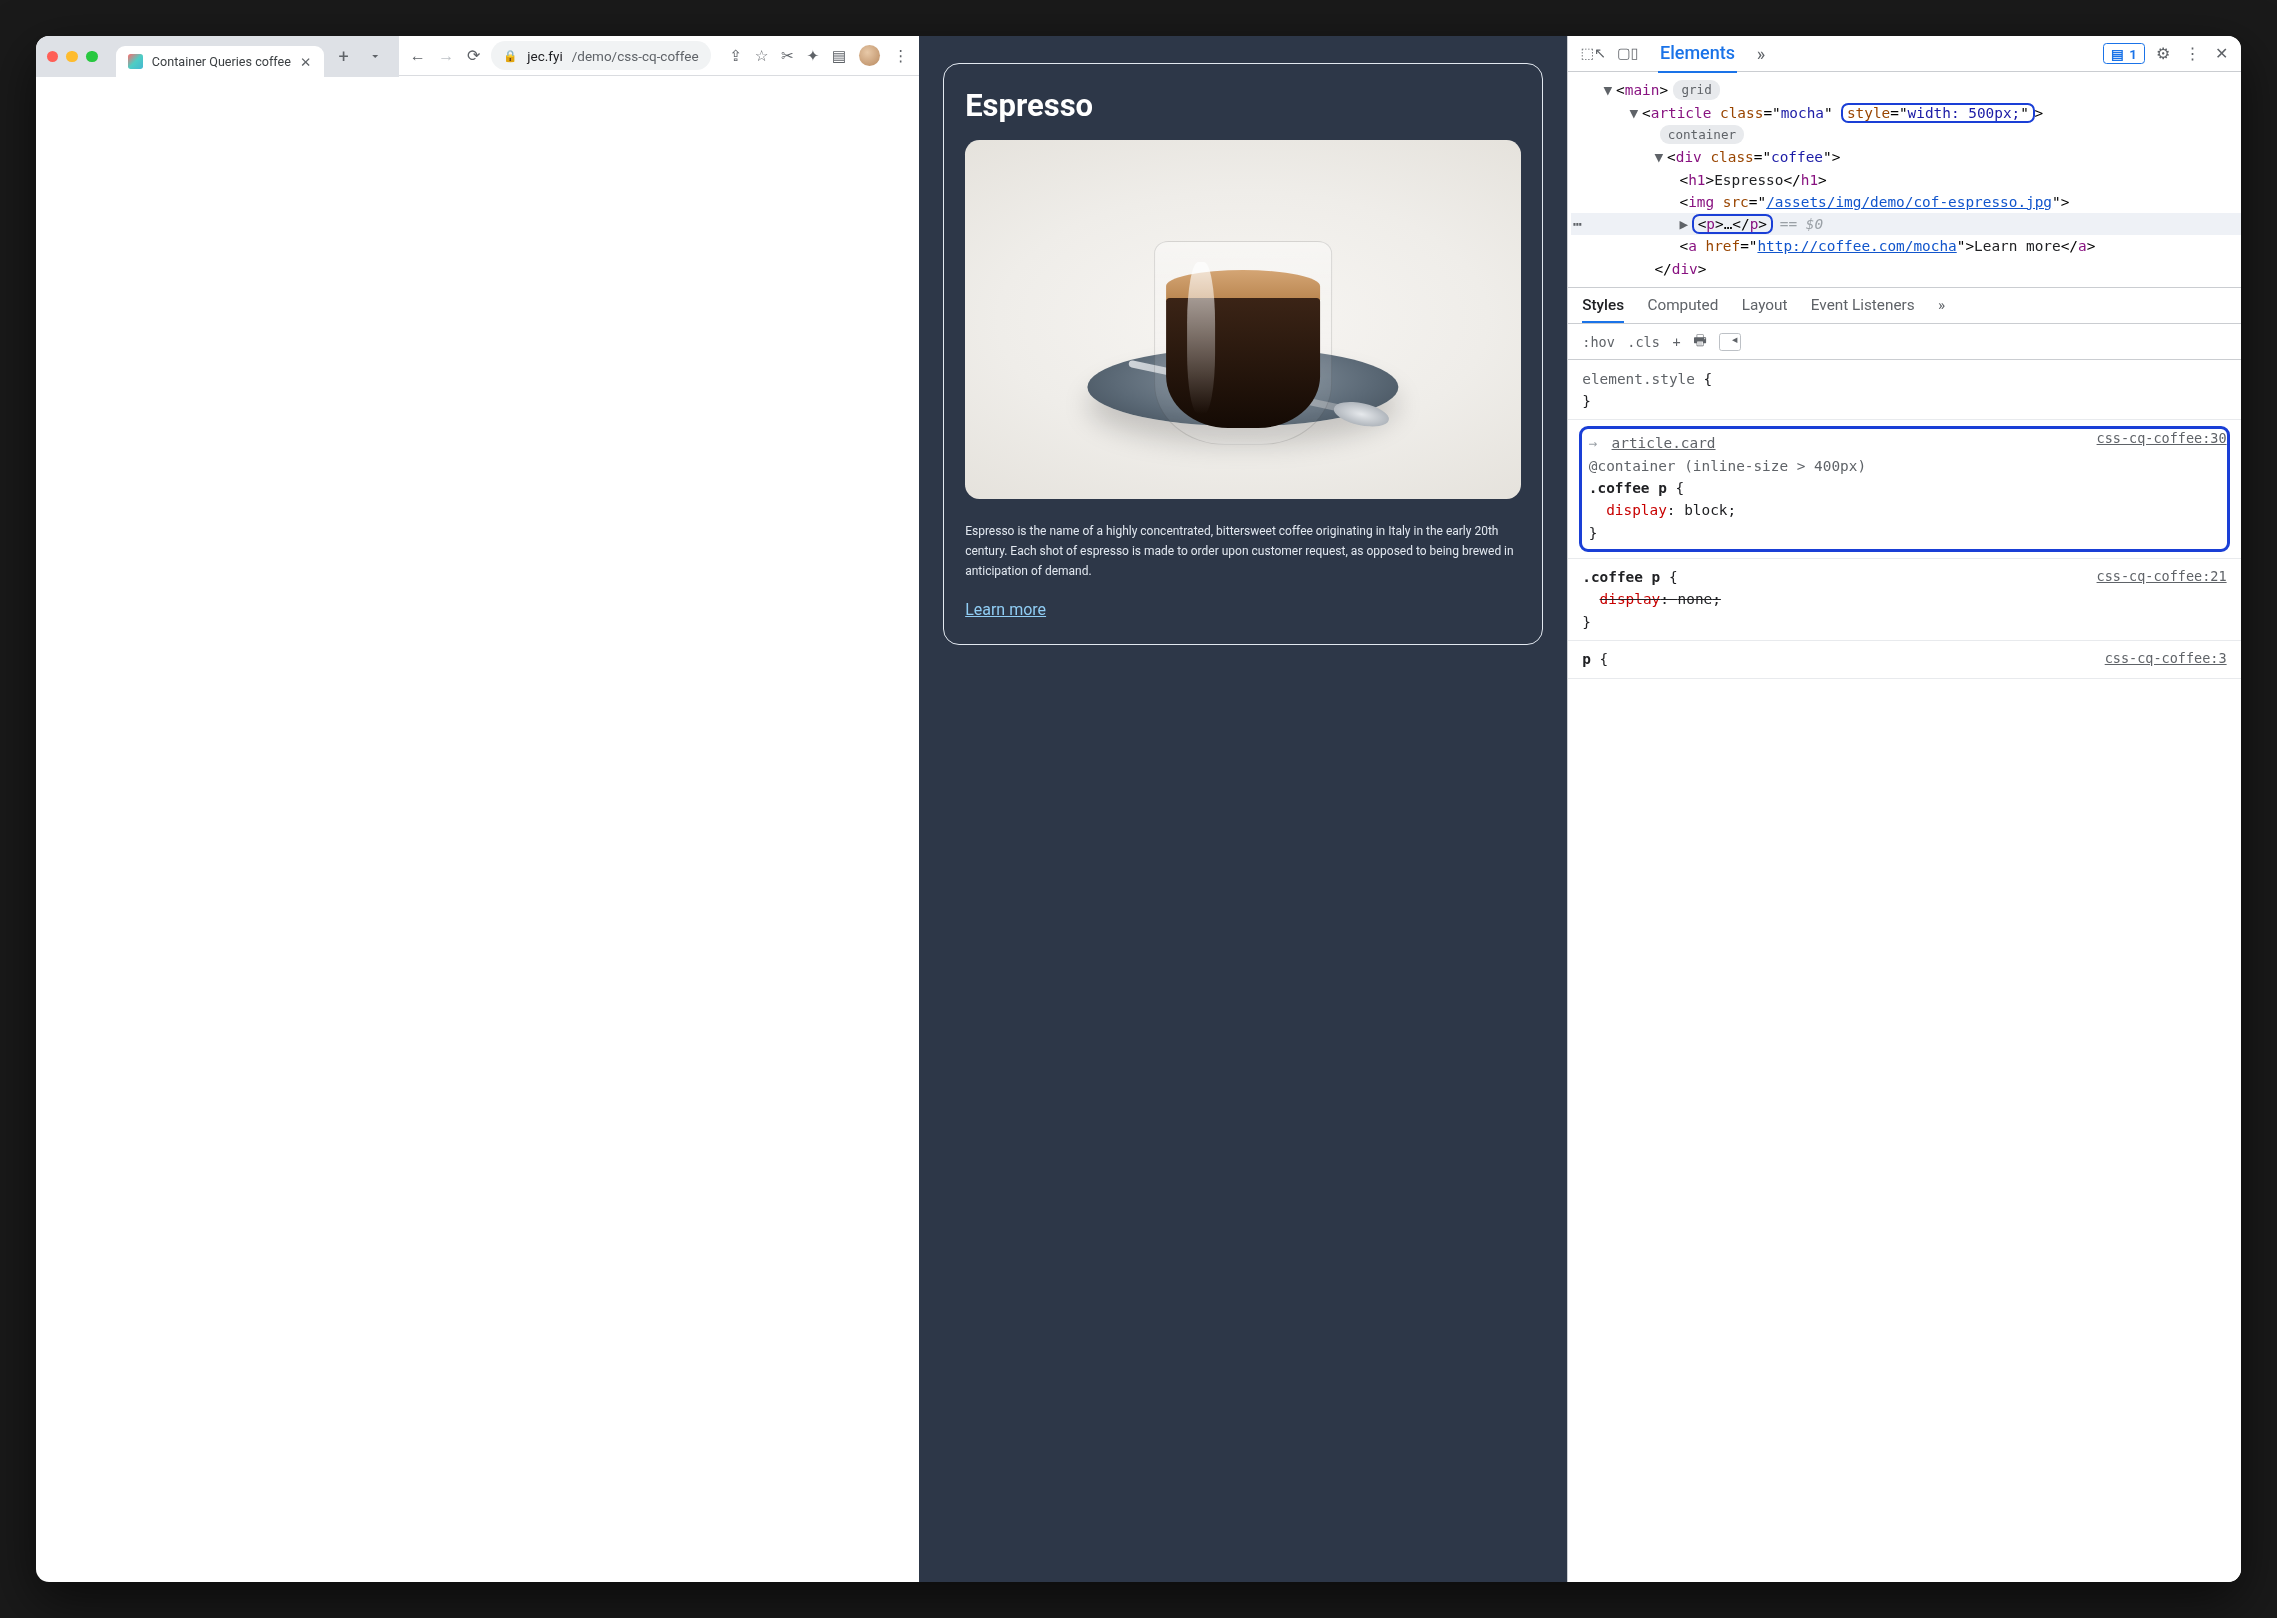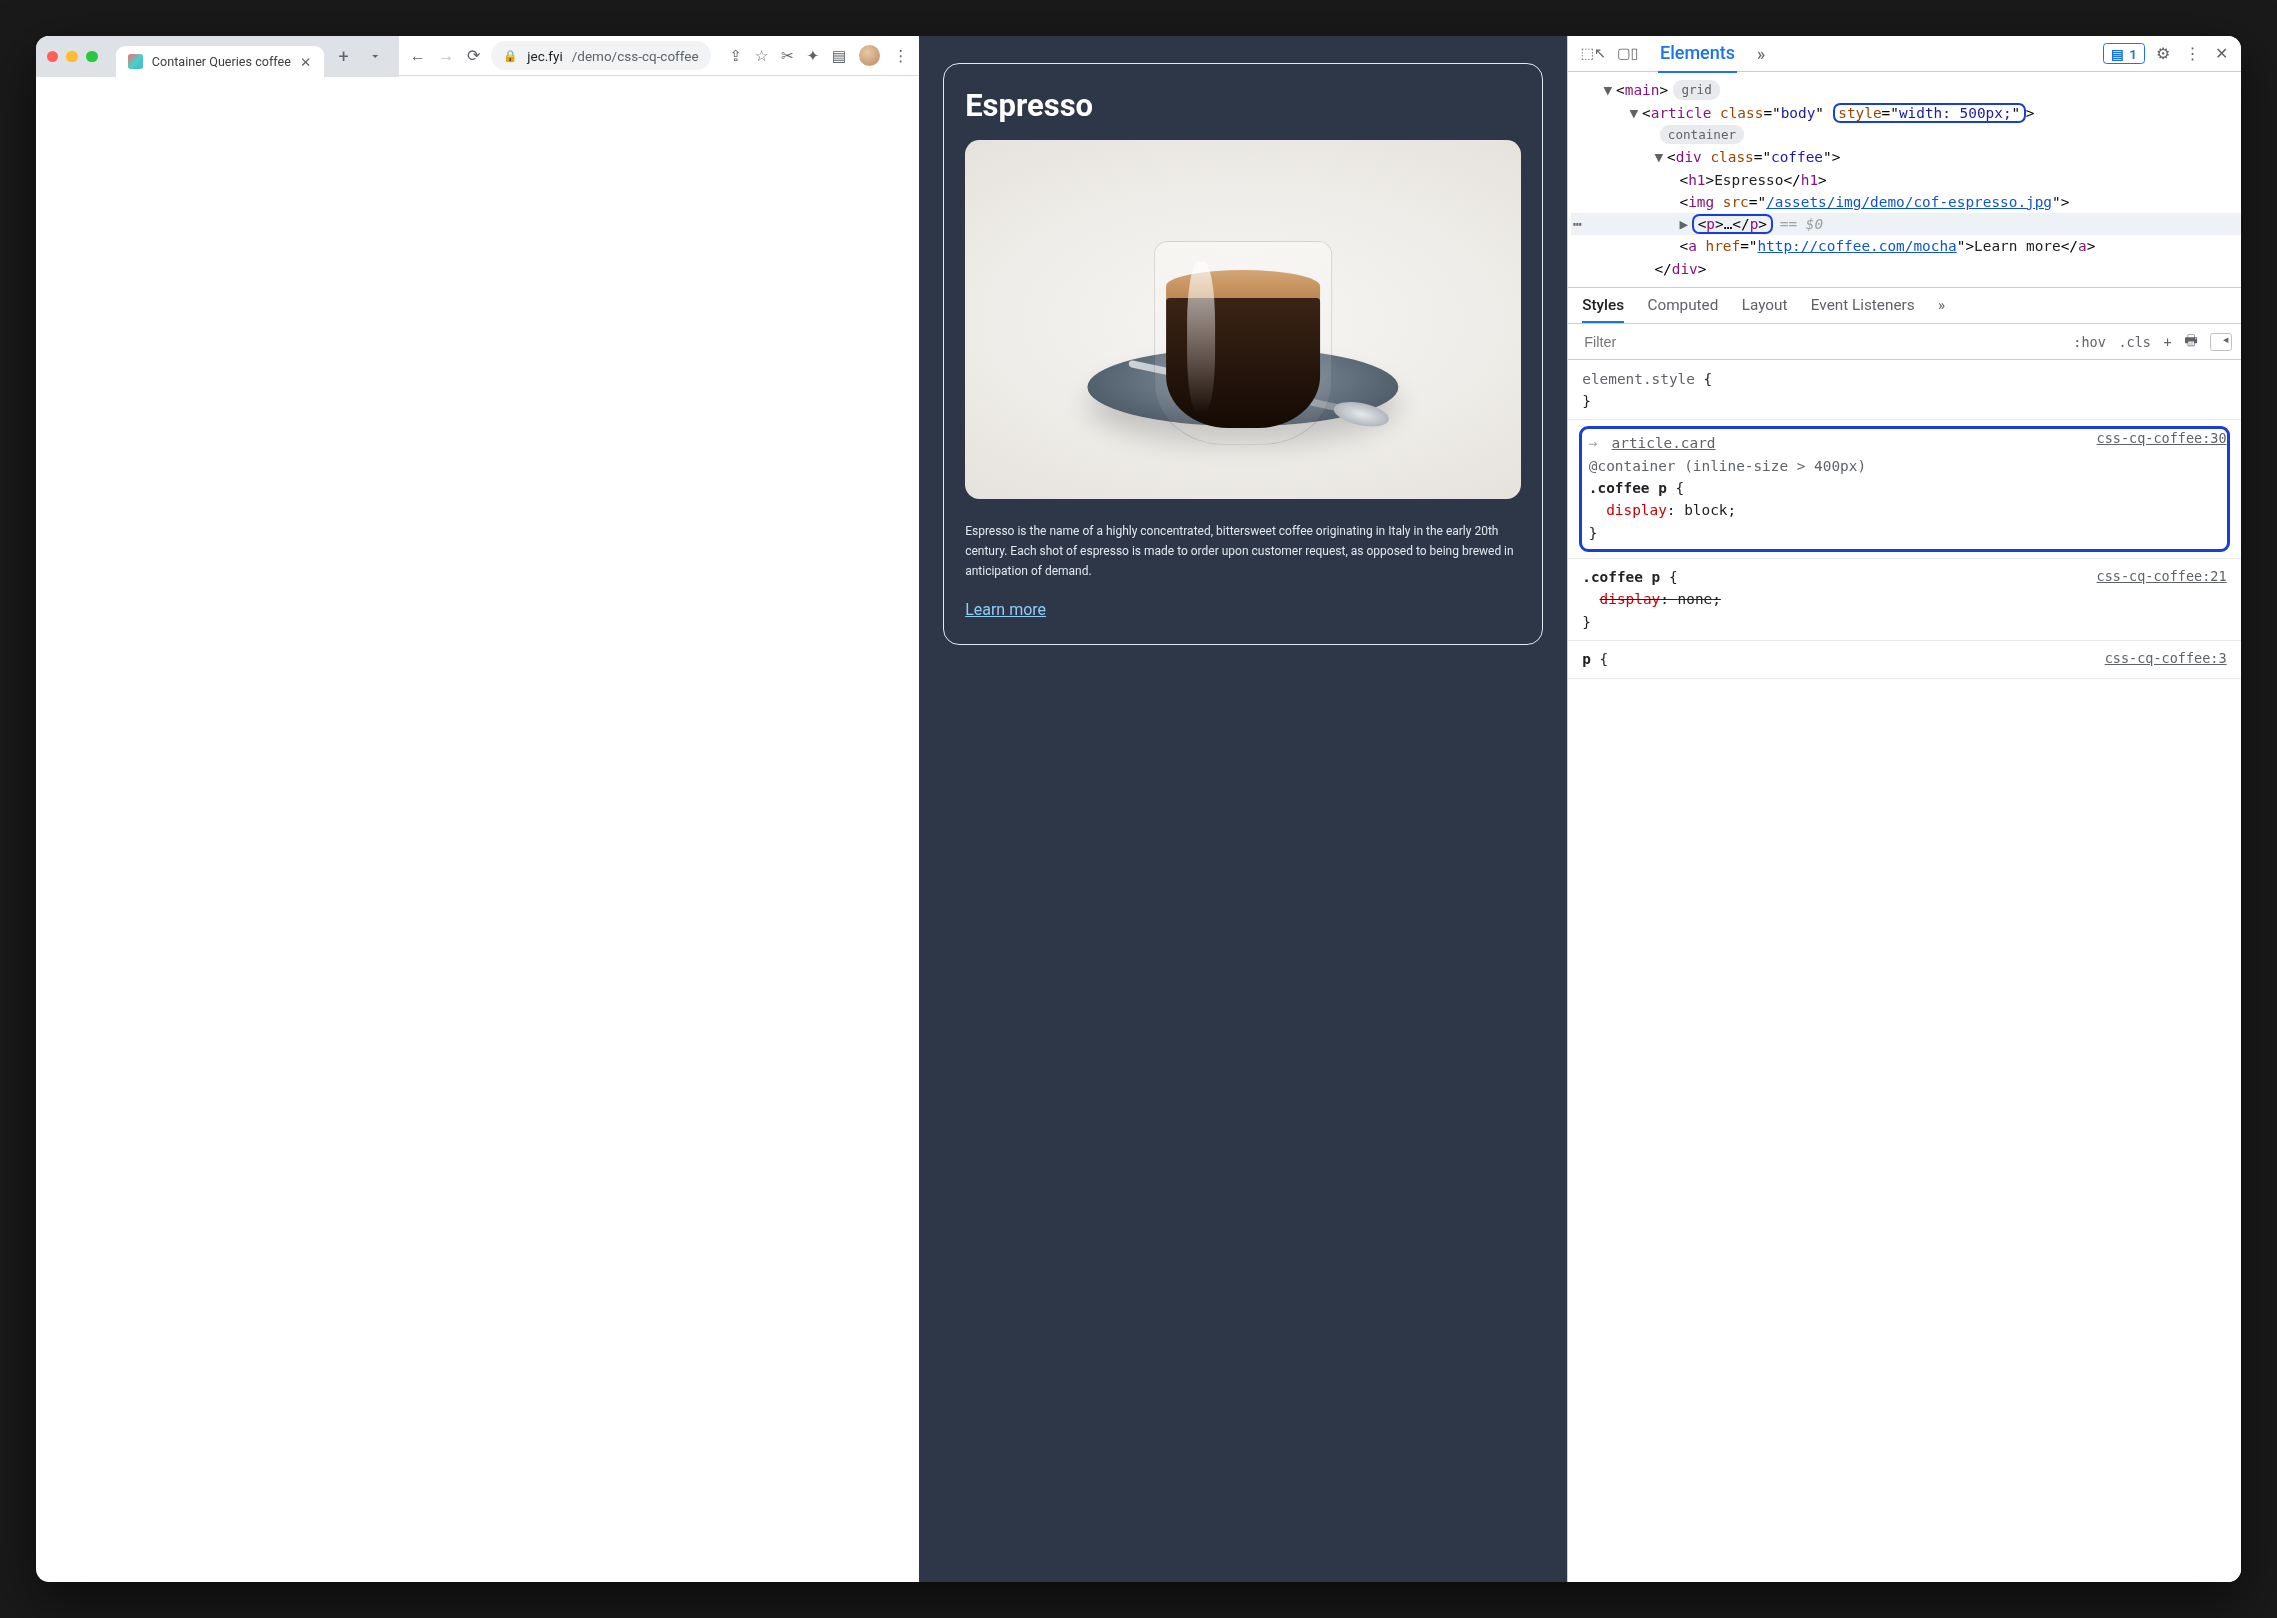--- a/index.html
+++ b/index.html
@@ -272,21 +272,21 @@
           <span>✕</span>
         </div>
       </div>
 
       <div class="dom">
         <div class="row ind1">
           <span class="caret">▼</span>&lt;<span class="tag-name">main</span>&gt;<span class="pill">grid</span>
         </div>
         <div class="row ind2">
           <span class="caret">▼</span>&lt;<span class="tag-name">article</span>
-          <span class="attr-name">class</span>="<span class="attr-val">body</span>"
+          <span class="attr-name">class</span>="<span class="attr-val">mocha</span>"
           <span class="hl-box"><span class="attr-name">style</span>="<span class="attr-val">width: 500px;</span>"</span>&gt;
         </div>
         <div class="row ind3">
           <span class="pill">container</span>
         </div>
         <div class="row ind3">
           <span class="caret">▼</span>&lt;<span class="tag-name">div</span>
           <span class="attr-name">class</span>="<span class="attr-val">coffee</span>"&gt;
         </div>
         <div class="row ind4">
@@ -311,21 +311,20 @@
 
       <div class="sp-tabs">
         <span class="sp-tab active">Styles</span>
         <span class="sp-tab">Computed</span>
         <span class="sp-tab">Layout</span>
         <span class="sp-tab">Event Listeners</span>
         <span class="sp-tab">»</span>
       </div>
 
       <div class="sp-filter">
-        <input placeholder="Filter" style="">
         <span class="mono">:hov</span>
         <span class="mono">.cls</span>
         <span class="mono">+</span>
         <span class="ico">🖶</span>
         <span class="panel-toggle"></span>
       </div>
 
       <div class="rules">
         <div class="rule">
           <span class="sel">element.style</span><span> {</span><br>

